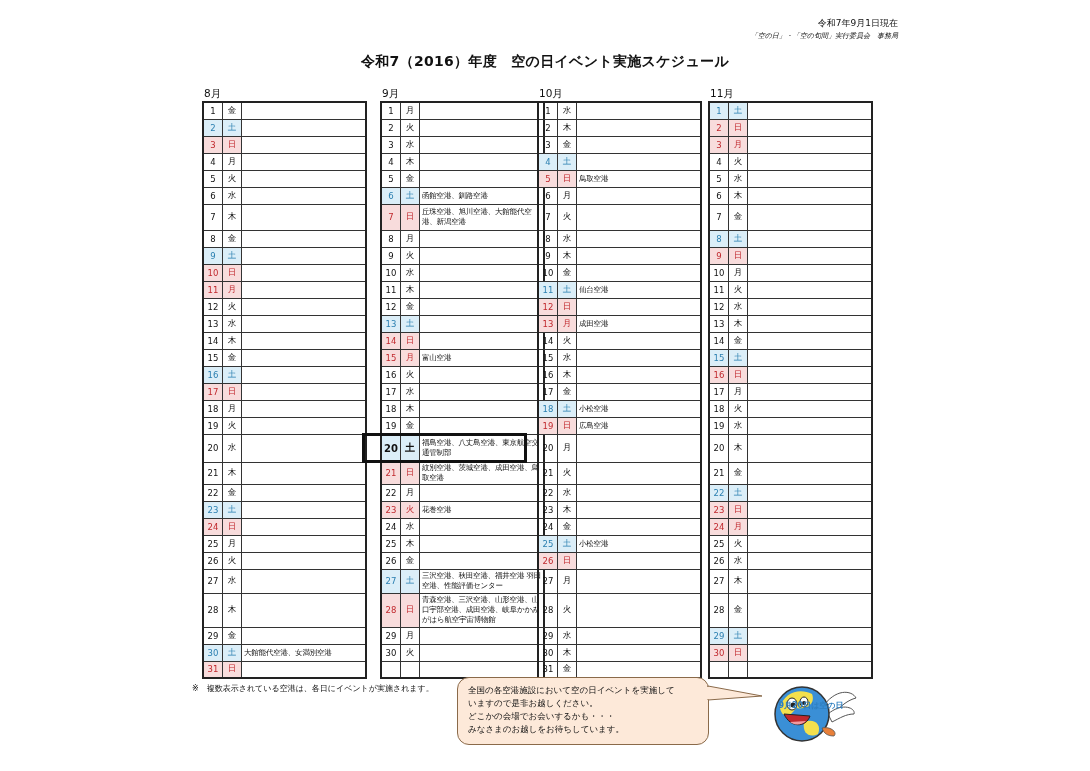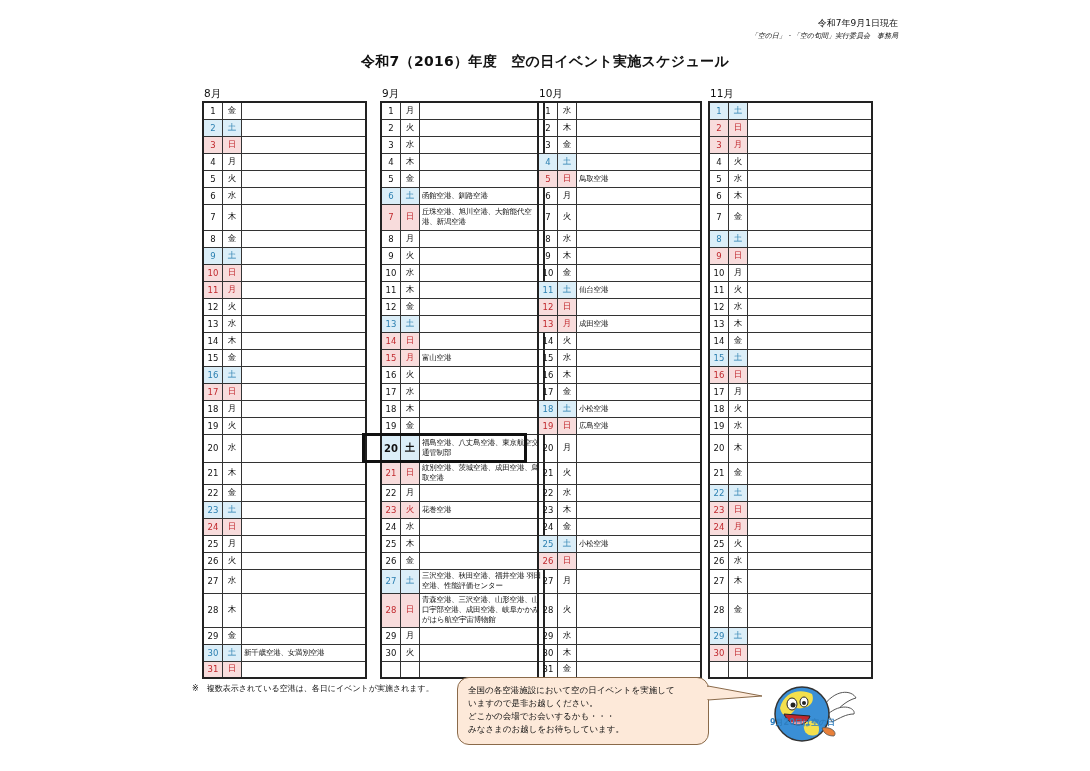--- a/index.html
+++ b/index.html
@@ -16,21 +16,21 @@
   table.cal td.e{font-size:7.5px;line-height:10px;padding-left:2px;text-align:left;letter-spacing:-0.2px;}
   tr.sat td.d,tr.sat td.w{background:#dbeef8;color:#2a7fb0;}
   tr.sun td.d,tr.sun td.w{background:#f8dcdc;color:#c0282d;}
   tr.hl td.d,tr.hl td.w{font-weight:bold;color:#111;font-size:10px;}
   tr.hl td.e{}
   .hlbox{position:absolute;border:3px solid #111;pointer-events:none;}
   .note{position:absolute;left:192px;top:683px;font-size:8px;}
   .bubble{position:absolute;left:457px;top:677px;width:252px;height:68px;border:1px solid #8a6a4a;border-radius:12px;background:#fde9d9;font-size:8.5px;line-height:13px;padding:6px 0 0 10px;box-sizing:border-box;}
   .tail{position:absolute;left:706px;top:682px;}
   .mascot{position:absolute;left:760px;top:678px;width:100px;height:80px;}
-  .mascot-caption{position:absolute;left:770px;top:717px;width:82px;text-align:left;font-size:8px;color:#2f7fc0;font-weight:bold;}
+  .mascot-caption{position:absolute;left:770px;top:700px;width:82px;text-align:center;font-size:8px;color:#2f7fc0;font-weight:bold;}
 </style>
 </head>
 <body>
 
 <div class="asof">
   <div>令和7年9月1日現在</div>
   <div class="l2">「空の日」・「空の旬間」実行委員会　事務局</div>
 </div>
 <div class="title">令和7（2016）年度　空の日イベント実施スケジュール</div>
 
@@ -179,21 +179,21 @@
           <td class="e"></td>
         </tr>
         <tr style="height: 17px;">
           <td class="d">29</td>
           <td class="w">金</td>
           <td class="e"></td>
         </tr>
         <tr class="sat" style="height: 17px;">
           <td class="d">30</td>
           <td class="w">土</td>
-          <td class="e">新千歳空港、女満別空港</td>
+          <td class="e">大館能代空港、女満別空港</td>
         </tr>
         <tr class="sun" style="height: 17px;">
           <td class="d">31</td>
           <td class="w">日</td>
           <td class="e"></td>
         </tr>
       </tbody>
     </table>
 </div>
 <div class="month" style="left:380px">

